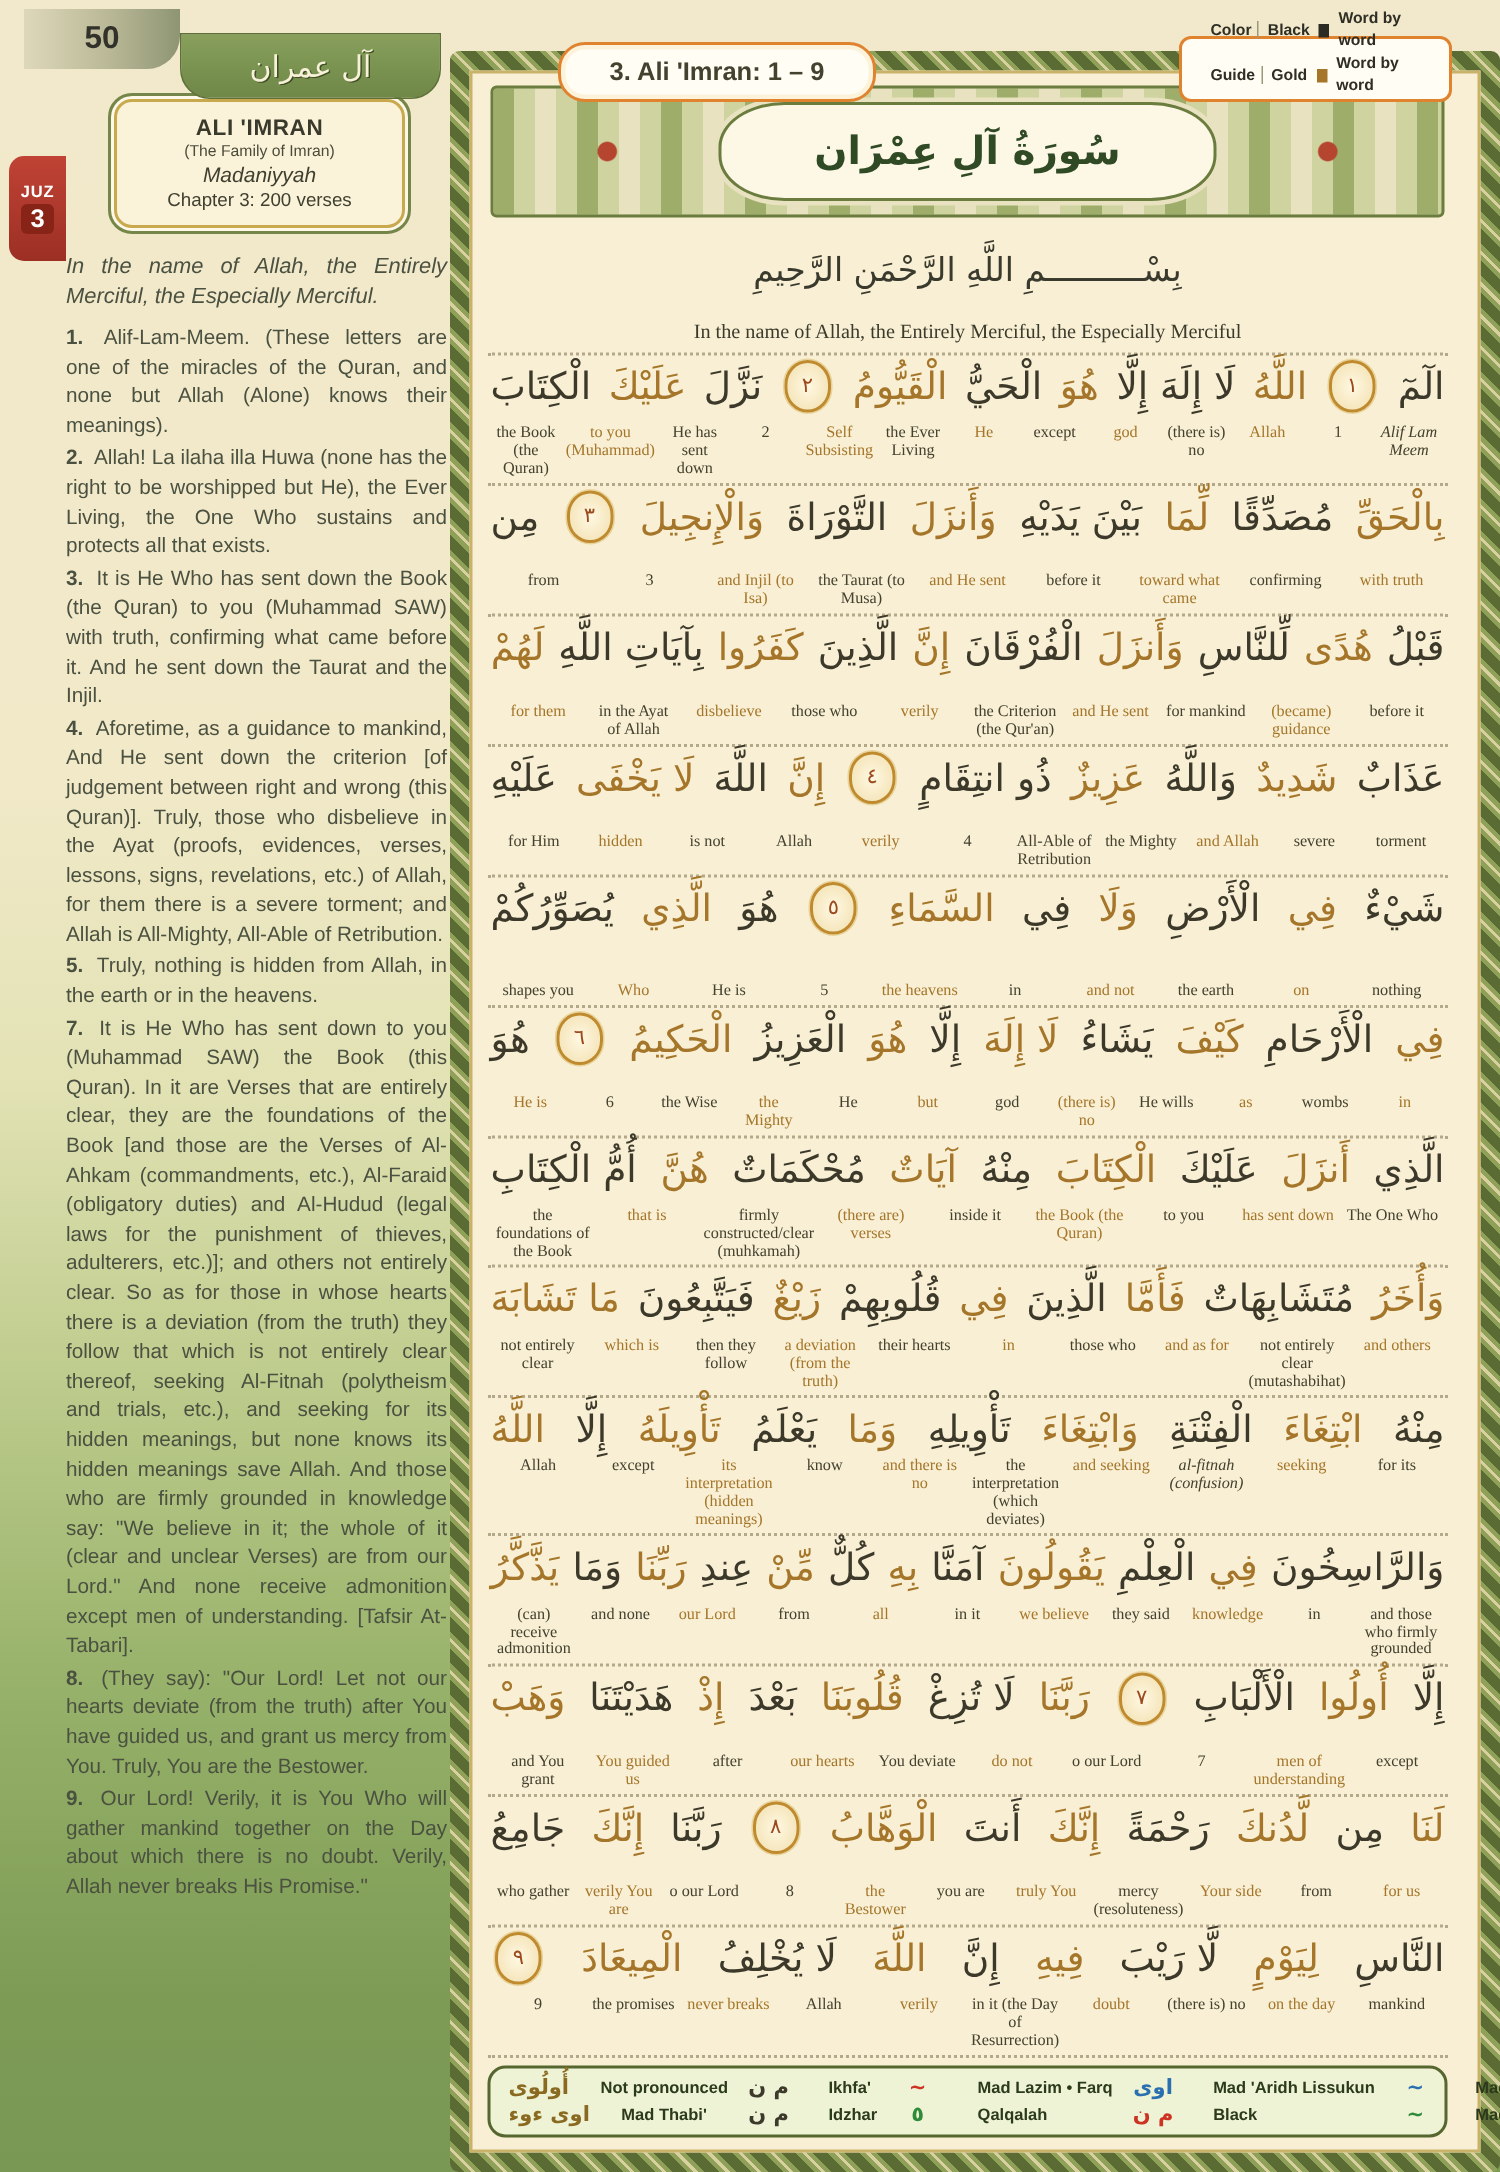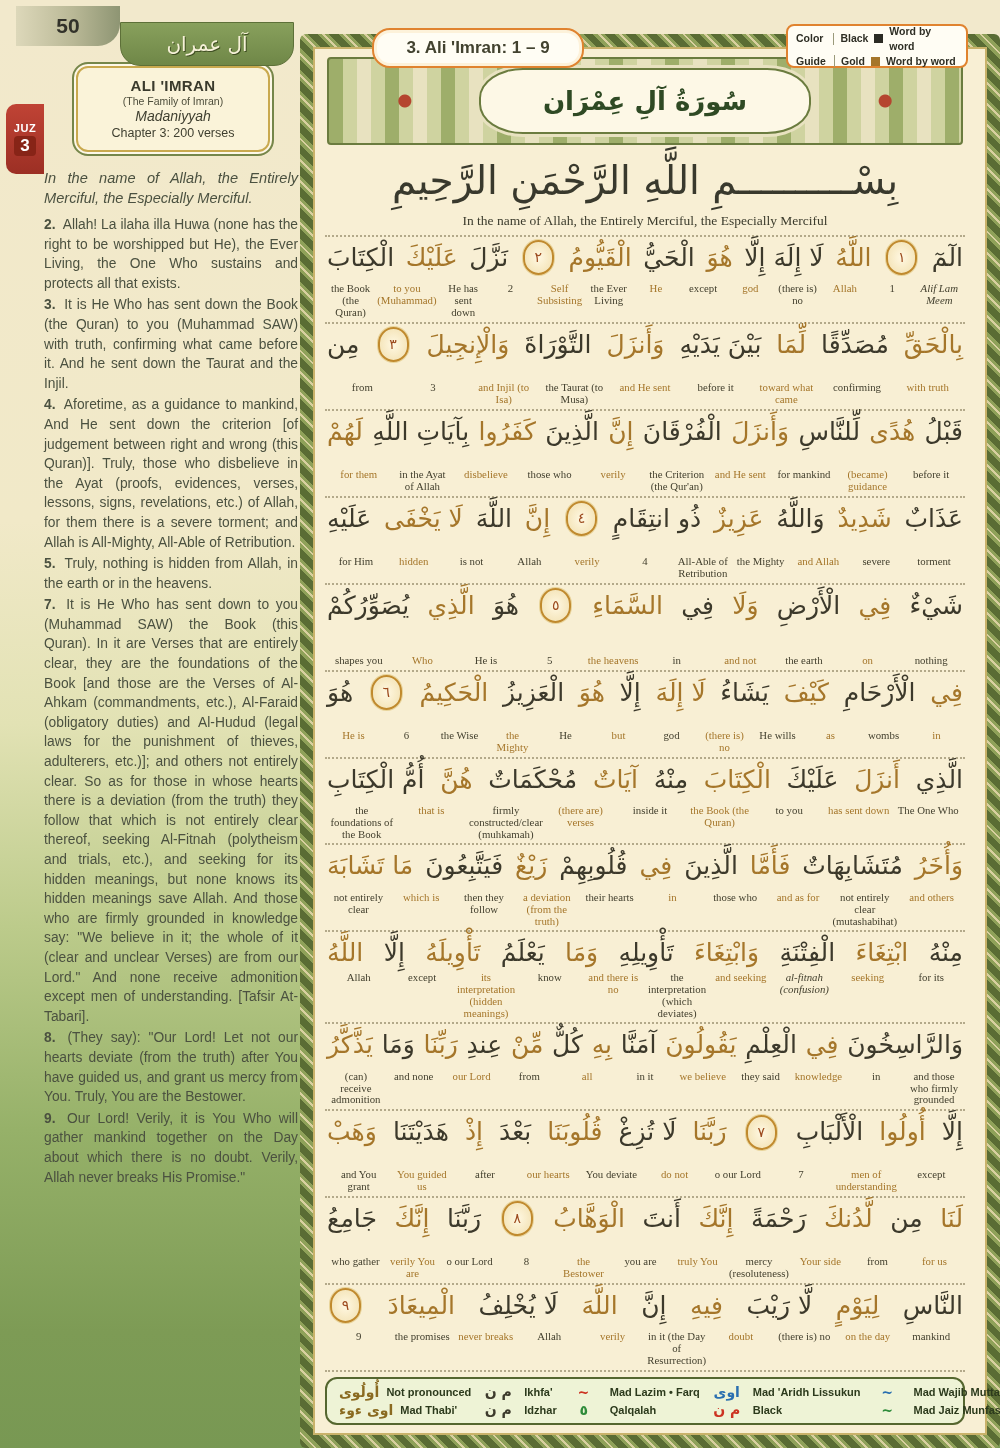--- a/index.html
+++ b/index.html
@@ -20,22 +20,22 @@
     background:linear-gradient(90deg,#ddd8ba,#b9b896 55%,#8e9573);border-radius:0 0 22px 0;
     display:flex;align-items:center;justify-content:center;font-size:21px;font-weight:bold;color:#32322a;}
   .tabArabic{position:absolute;left:120px;top:22px;width:172px;height:42px;z-index:6;
     background:linear-gradient(180deg,#88a05c,#6f8747);border:1px solid #5d7038;border-radius:0 0 20px 20px;
     display:flex;align-items:center;justify-content:center;font-family:"DejaVu Sans",sans-serif;
     font-size:20px;color:#f6f1d8;text-shadow:1px 1px 0 #3f4e22;}
   .pill{position:absolute;left:372px;top:28px;width:208px;height:36px;z-index:6;background:#fffdf4;
     border:2px solid #e0832f;box-shadow:inset 0 0 0 3px #fdf2da;border-radius:18px;
     display:flex;align-items:center;justify-content:center;font-size:17px;font-weight:bold;color:#42422f;}
   .guideBox{position:absolute;left:786px;top:24px;width:182px;height:44px;z-index:6;background:#fffdf4;
-    border:2px solid #e0832f;border-radius:8px;display:flex;flex-direction:column;justify-content:center;
-    font-size:10.5px;font-weight:bold;color:#2e2e24;padding:1px 8px;box-sizing:border-box;}
+    border:2px solid #e0832f;border-radius:8px;display:flex;flex-direction:column;justify-content:flex-end;
+    font-size:10.5px;font-weight:bold;color:#2e2e24;padding:1px 19px;box-sizing:border-box;}
   .guideRow{display:flex;align-items:center;gap:4px;line-height:15px;}
   .guideRow .lbl{width:34px;}
   .guideRow .bar{width:1px;height:12px;background:#9a9a7a;margin-right:2px;}
   .swatch{display:inline-block;width:9px;height:9px;margin:0 2px;}
 
   
   .imranBox{position:absolute;left:72px;top:62px;width:198px;height:90px;z-index:5;background:#faf3d9;
     border:2px solid #75864a;box-shadow:inset 0 0 0 2px #fdf8e8, inset 0 0 0 4px #c9a94e;border-radius:16px;
     display:flex;flex-direction:column;align-items:center;justify-content:center;line-height:1.25;}
   .imranBox .t1{font-size:15px;font-weight:bold;color:#3a3a2c;letter-spacing:.4px;}
@@ -57,21 +57,21 @@
     background:
       radial-gradient(circle at 12% 50%, #b5452f 0 6px, transparent 7px),
       radial-gradient(circle at 88% 50%, #b5452f 0 6px, transparent 7px),
       repeating-linear-gradient(90deg,#9eae6a 0 14px,#cfd3a0 14px 28px,#e8e2c0 28px 42px,#cfd3a0 42px 56px),
       #cfd3a0;}
   .banner .center{position:absolute;left:150px;right:150px;top:9px;bottom:9px;background:#fdf8e6;
     border:2px solid #6b7c3f;box-shadow:0 0 0 3px #e8e2c0;border-radius:44px/30px;
     display:flex;align-items:center;justify-content:center;font-family:"DejaVu Sans",sans-serif;
     font-size:26px;font-weight:bold;color:#2f4a24;}
   .bism{height:66px;display:flex;align-items:center;justify-content:center;
-    font-family:"DejaVu Sans",sans-serif;font-size:39px;color:#39392d;}
+    font-family:"DejaVu Sans",sans-serif;font-size:22px;color:#39392d;}
   .bismCap{font-family:"Liberation Serif",serif;font-size:13.5px;color:#3b3b2c;text-align:center;
     padding:0 0 6px 0;border-bottom:2px dotted #b3a98a;}
   .lines{flex:1;display:flex;flex-direction:column;}
   .qline{flex:1;border-bottom:2px dotted #b3a98a;padding:2px 2px 3px;display:flex;flex-direction:column;justify-content:space-between;}
   .arow{direction:rtl;display:flex;justify-content:space-between;align-items:center;
     font-family:"DejaVu Sans",sans-serif;font-size:25px;line-height:1.5;white-space:nowrap;}
   .arow .k{color:#3c392b;}
   .arow .g{color:#a5762a;}
   .ayah{flex:0 0 auto;width:27px;height:31px;border:2px solid #c08a2e;border-radius:50%/46%;
     background:radial-gradient(#fff8e2,#f1dfae);color:#9c4a1e;font-size:14px;line-height:31px;
@@ -80,21 +80,21 @@
     font-size:10.8px;line-height:1.1;color:#44412f;text-align:center;}
   .grow span{flex:1 1 0;padding:0 3px;}
   .grow .g{color:#a5762a;}
   .grow .i{font-style:italic;}
 
   
   .legend{margin:5px 0 4px;background:#eef3d6;border:2px solid #55662f;border-radius:12px;
     padding:5px 12px;display:grid;grid-template-columns:1.12fr 0.92fr 1.02fr 1.3fr 1.1fr;
     grid-auto-rows:1fr;column-gap:8px;row-gap:2px;align-items:center;
     font-size:11px;font-weight:bold;color:#2c3a1c;}
-  .lcell{display:flex;align-items:center;gap:7px;white-space:nowrap;}
+  .lcell{display:flex;align-items:center;gap:21px;white-space:nowrap;}
   .lsym{min-width:38px;text-align:center;font-family:"DejaVu Sans",sans-serif;font-size:14px;font-weight:bold;}
   .c-gold{color:#8a6a20;} .c-red{color:#cc3322;} .c-blue{color:#2a6fb0;} .c-green{color:#2e8b3a;} .c-dark{color:#3d3a2c;}
 </style>
 </head>
 <body>
 
 <div class="sidebar-bg"></div>
 <div class="top-bg"></div>
 
 <div class="frame">
@@ -526,20 +526,21 @@
 </div>
 
 <div class="juzTab">
   <div class="jl">JUZ</div>
   <div class="jn">3</div>
 </div>
 
 <div class="sideText">
   <p class="intro">In the name of Allah, the Entirely Merciful, the Especially Merciful.</p>
   <div id="verses">
+      <p class="v"><b>1.</b> Alif-Lam-Meem. (These letters are one of the miracles of the Quran, and none but Allah (Alone) knows their meanings).</p>
       <p class="v"><b>2.</b> Allah! La ilaha illa Huwa (none has the right to be worshipped but He), the Ever Living, the One Who sustains and protects all that exists.</p>
       <p class="v"><b>3.</b> It is He Who has sent down the Book (the Quran) to you (Muhammad SAW) with truth, confirming what came before it. And he sent down the Taurat and the Injil.</p>
       <p class="v"><b>4.</b> Aforetime, as a guidance to mankind, And He sent down the criterion [of judgement between right and wrong (this Quran)]. Truly, those who disbelieve in the Ayat (proofs, evidences, verses, lessons, signs, revelations, etc.) of Allah, for them there is a severe torment; and Allah is All-Mighty, All-Able of Retribution.</p>
       <p class="v"><b>5.</b> Truly, nothing is hidden from Allah, in the earth or in the heavens.</p>
       <p class="v"><b>7.</b> It is He Who has sent down to you (Muhammad SAW) the Book (this Quran). In it are Verses that are entirely clear, they are the foundations of the Book [and those are the Verses of Al-Ahkam (commandments, etc.), Al-Faraid (obligatory duties) and Al-Hudud (legal laws for the punishment of thieves, adulterers, etc.)]; and others not entirely clear. So as for those in whose hearts there is a deviation (from the truth) they follow that which is not entirely clear thereof, seeking Al-Fitnah (polytheism and trials, etc.), and seeking for its hidden meanings, but none knows its hidden meanings save Allah. And those who are firmly grounded in knowledge say: "We believe in it; the whole of it (clear and unclear Verses) are from our Lord." And none receive admonition except men of understanding. [Tafsir At-Tabari].</p>
       <p class="v"><b>8.</b> (They say): "Our Lord! Let not our hearts deviate (from the truth) after You have guided us, and grant us mercy from You. Truly, You are the Bestower.</p>
       <p class="v"><b>9.</b> Our Lord! Verily, it is You Who will gather mankind together on the Day about which there is no doubt. Verily, Allah never breaks His Promise."</p>
     </div>
 </div>
 

